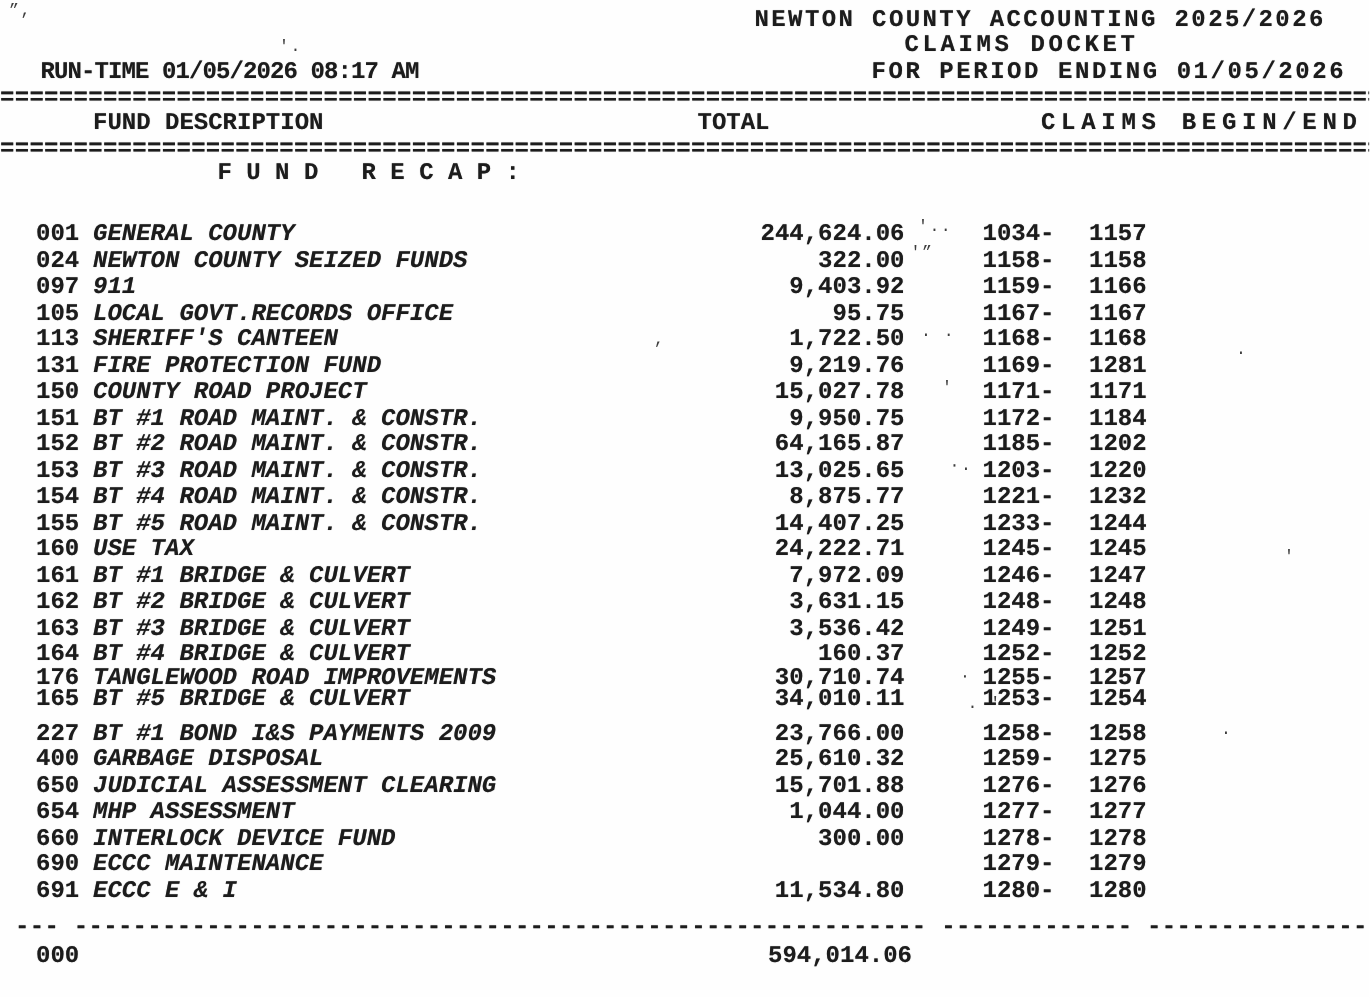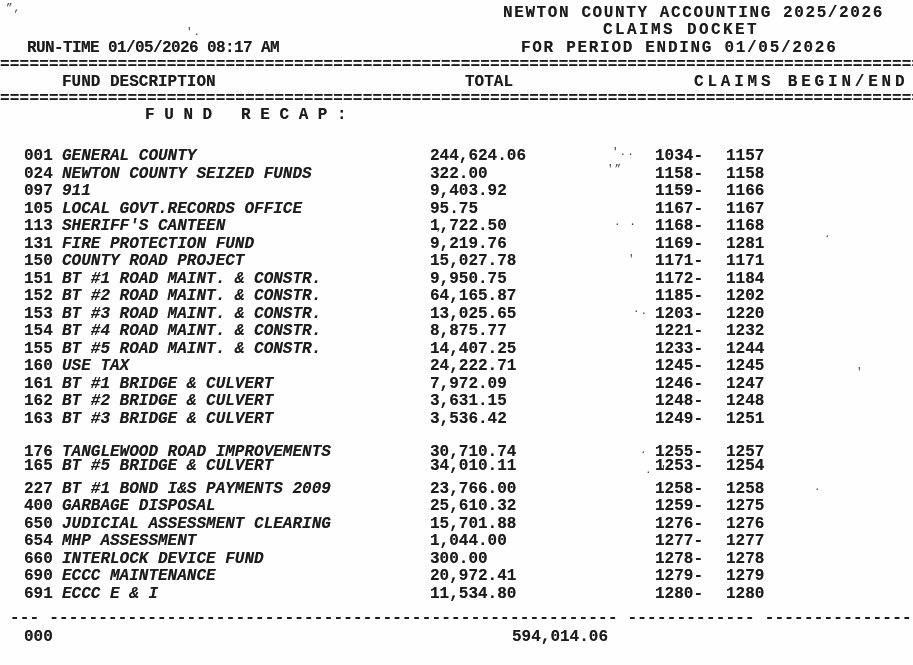--- a/index.html
+++ b/index.html
@@ -6,34 +6,34 @@
   .page{
     position:relative;width:913px;height:665px;background:#fefefe;
     font-family:"Liberation Mono","DejaVu Sans Mono",monospace;
     font-weight:700;font-size:16px;color:#1c1c1c;overflow:hidden;
     text-shadow:0 0 .5px rgba(25,25,25,.55);
   }
   .abs{position:absolute;white-space:pre;line-height:16px;}
   .title1{top:5px;left:503px;letter-spacing:1.6px;}
   .title2{top:22px;left:603px;letter-spacing:2.4px;}
   .runtime{top:40px;left:27px;letter-spacing:-0.6px;}
-  .period{top:40px;left:521px;letter-spacing:1.7px;}
+  .period{top:40px;left:581px;letter-spacing:1.7px;}
   .sep{left:0;width:913px;overflow:hidden;letter-spacing:0.2px;}
   .sep1{top:57px;}
   .sep2{top:91px;}
   .ch-fund{top:74px;left:62px;}
   .ch-total{top:74px;left:465px;}
   .ch-claims{top:74px;left:694px;letter-spacing:3.8px;width:230px;overflow:hidden;}
   .recap{top:107px;left:145px;}
   #rows{position:absolute;top:0;left:0;width:913px;height:665px;}
   .row{position:absolute;left:0;width:913px;height:17px;}
   .row span{position:absolute;white-space:pre;line-height:16px;}
   .c-code{left:24px;}
   .c-desc{left:62px;font-style:italic;}
-  .c-total{left:430px;width:173px;}
+  .c-total{left:430px;width:173px;text-align:right;}
   .c-begin{left:612px;width:91px;text-align:right;}
   .c-end{left:726px;}
   .dashline{top:610px;left:10px;width:903px;overflow:hidden;letter-spacing:0.2px;}
   .g-code{top:629px;left:24px;text-align:center;}
   .g-total{top:629px;left:435px;width:173px;text-align:right;}
   .artifact{position:absolute;font-size:11px;font-weight:400;color:#3d3d3d;
     letter-spacing:1px;white-space:pre;text-shadow:none;}
 </style>
 </head>
 <body>
@@ -161,20 +161,27 @@
         <span class="c-begin">1248-</span>
         <span class="c-end">1248</span>
       </div>
       <div class="row" style="top: 410.5px;">
         <span class="c-code">163</span>
         <span class="c-desc">BT #3 BRIDGE &amp; CULVERT</span>
         <span class="c-total">3,536.42</span>
         <span class="c-begin">1249-</span>
         <span class="c-end">1251</span>
       </div>
+      <div class="row" style="top: 428px;">
+        <span class="c-code">164</span>
+        <span class="c-desc">BT #4 BRIDGE &amp; CULVERT</span>
+        <span class="c-total">160.37</span>
+        <span class="c-begin">1252-</span>
+        <span class="c-end">1252</span>
+      </div>
       <div class="row" style="top: 458px;">
         <span class="c-code">165</span>
         <span class="c-desc">BT #5 BRIDGE &amp; CULVERT</span>
         <span class="c-total">34,010.11</span>
         <span class="c-begin">1253-</span>
         <span class="c-end">1254</span>
       </div>
       <div class="row" style="top: 444px;">
         <span class="c-code">176</span>
         <span class="c-desc">TANGLEWOOD ROAD IMPROVEMENTS</span>
@@ -213,21 +220,20 @@
       <div class="row" style="top: 550.5px;">
         <span class="c-code">660</span>
         <span class="c-desc">INTERLOCK DEVICE FUND</span>
         <span class="c-total">300.00</span>
         <span class="c-begin">1278-</span>
         <span class="c-end">1278</span>
       </div>
       <div class="row" style="top: 568px;">
         <span class="c-code">690</span>
         <span class="c-desc">ECCC MAINTENANCE</span>
-        <span class="c-total">20,972.41</span>
         <span class="c-begin">1279-</span>
         <span class="c-end">1279</span>
       </div>
       <div class="row" style="top: 585.5px;">
         <span class="c-code">691</span>
         <span class="c-desc">ECCC E &amp; I</span>
         <span class="c-total">11,534.80</span>
         <span class="c-begin">1280-</span>
         <span class="c-end">1280</span>
       </div>

